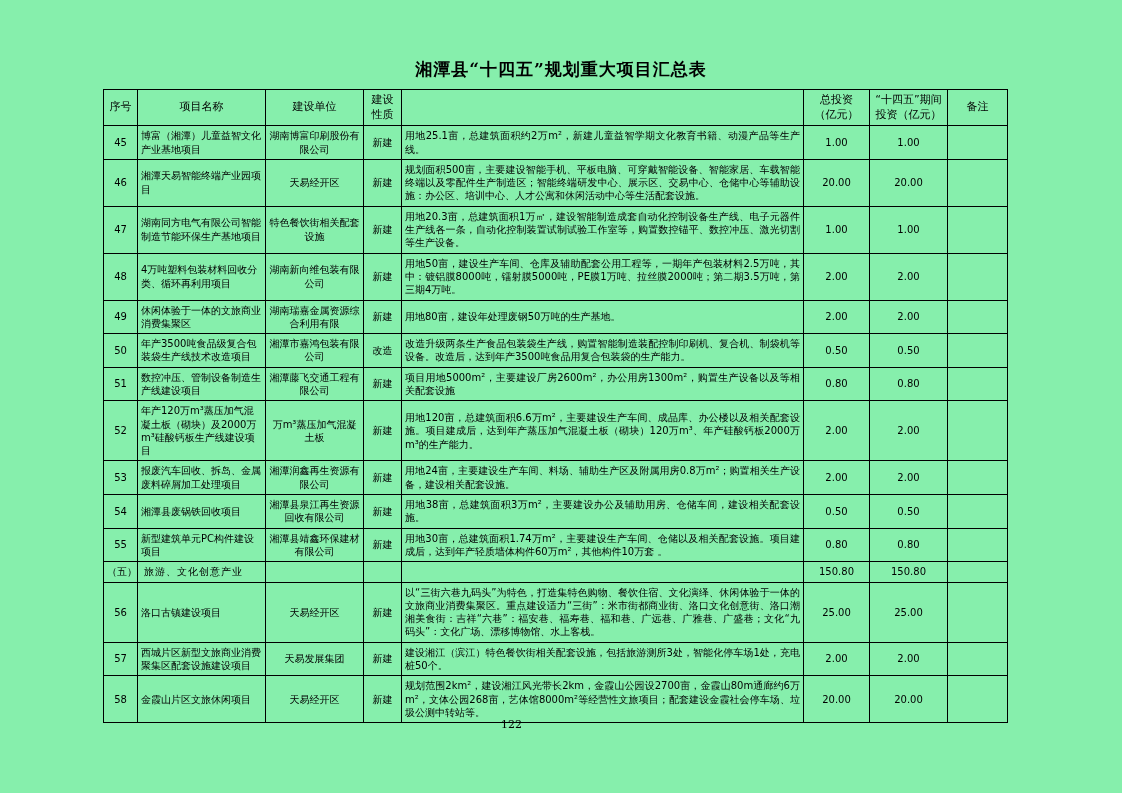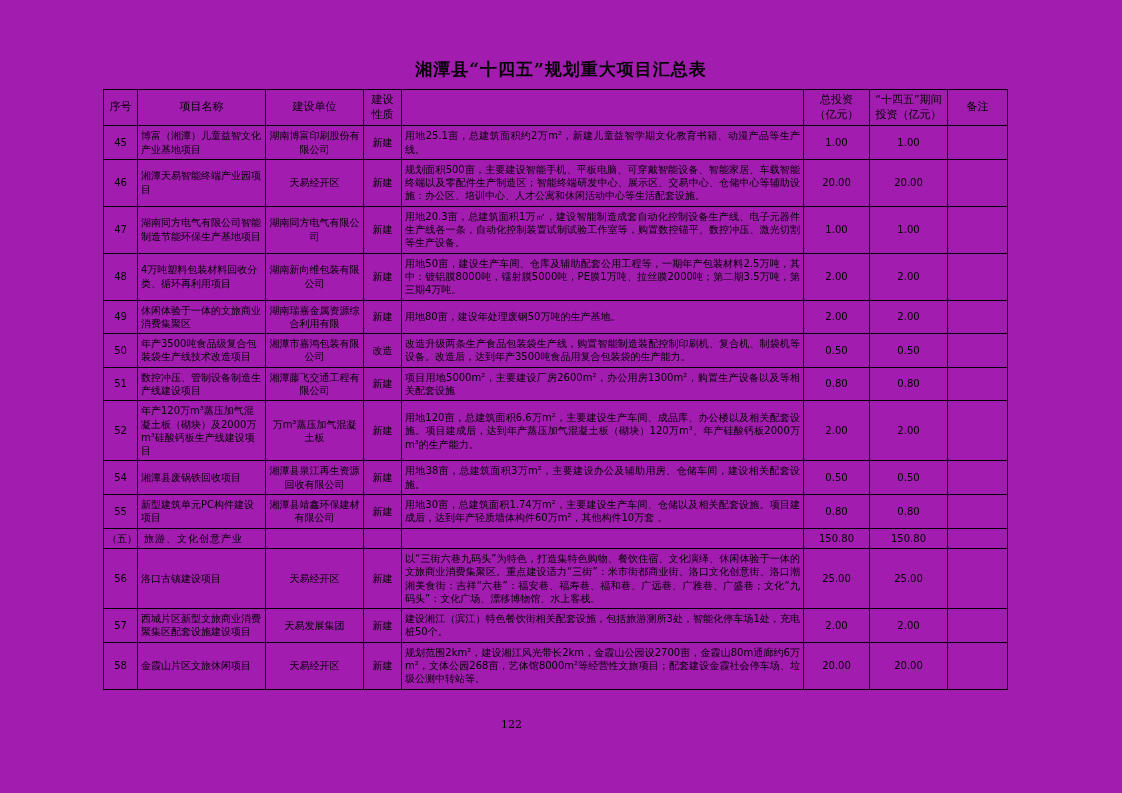--- a/index.html
+++ b/index.html
@@ -9,21 +9,21 @@
   }
   body {
     width: 1122px;
     height: 793px;
     font-family: "DejaVu Sans", "Liberation Sans", sans-serif;
   }
   .page {
     position: relative;
     width: 1122px;
     height: 793px;
-    background: #a21caf;
+    background: #86efac;
     box-sizing: border-box;
   }
   .sheet {
     position: absolute;
     left: 103px;
     top: 58px;
     width: 916px;
   }
   .doc-title {
     text-align: center;
@@ -135,21 +135,21 @@
             <td class="num-cell">天易经开区</td>
             <td class="num-cell">新建</td>
             <td class="content-cell">规划面积500亩，主要建设智能手机、平板电脑、可穿戴智能设备、智能家居、车载智能终端以及零配件生产制造区；智能终端研发中心、展示区、交易中心、仓储中心等辅助设施：办公区、培训中心、人才公寓和休闲活动中心等生活配套设施。</td>
             <td class="num-cell">20.00</td>
             <td class="num-cell">20.00</td>
             <td class="num-cell"></td>
           </tr>
           <tr>
             <td class="num-cell">47</td>
             <td class="name-cell">湖南同方电气有限公司智能制造节能环保生产基地项目</td>
-            <td class="num-cell">湖南同方电气有限公司</td>
+            <td class="num-cell">特色餐饮街相关配套设施</td>
             <td class="num-cell">新建</td>
             <td class="content-cell">用地20.3亩，总建筑面积1万㎡，建设智能制造成套自动化控制设备生产线、电子元器件生产线各一条，自动化控制装置试制试验工作室等，购置数控锚平、数控冲压、激光切割等生产设备。</td>
             <td class="num-cell">1.00</td>
             <td class="num-cell">1.00</td>
             <td class="num-cell"></td>
           </tr>
           <tr>
             <td class="num-cell">48</td>
             <td class="name-cell">4万吨塑料包装材料回收分类、循环再利用项目</td>
             <td class="num-cell">湖南新向维包装有限公司</td>
@@ -193,20 +193,30 @@
             <td class="num-cell">52</td>
             <td class="name-cell">年产120万m³蒸压加气混凝土板（砌块）及2000万m³硅酸钙板生产线建设项目</td>
             <td class="num-cell">万m³蒸压加气混凝土板</td>
             <td class="num-cell">新建</td>
             <td class="content-cell">用地120亩，总建筑面积6.6万m²，主要建设生产车间、成品库、办公楼以及相关配套设施。项目建成后，达到年产蒸压加气混凝土板（砌块）120万m³、年产硅酸钙板2000万m³的生产能力。</td>
             <td class="num-cell">2.00</td>
             <td class="num-cell">2.00</td>
             <td class="num-cell"></td>
           </tr>
           <tr>
+            <td class="num-cell">53</td>
+            <td class="name-cell">报废汽车回收、拆岛、金属废料碎屑加工处理项目</td>
+            <td class="num-cell">湘潭润鑫再生资源有限公司</td>
+            <td class="num-cell">新建</td>
+            <td class="content-cell">用地24亩，主要建设生产车间、料场、辅助生产区及附属用房0.8万m²；购置相关生产设备，建设相关配套设施。</td>
+            <td class="num-cell">2.00</td>
+            <td class="num-cell">2.00</td>
+            <td class="num-cell"></td>
+          </tr>
+          <tr>
             <td class="num-cell">54</td>
             <td class="name-cell">湘潭县废锅铁回收项目</td>
             <td class="num-cell">湘潭县泉江再生资源回收有限公司</td>
             <td class="num-cell">新建</td>
             <td class="content-cell">用地38亩，总建筑面积3万m²，主要建设办公及辅助用房、仓储车间，建设相关配套设施。</td>
             <td class="num-cell">0.50</td>
             <td class="num-cell">0.50</td>
             <td class="num-cell"></td>
           </tr>
           <tr>

